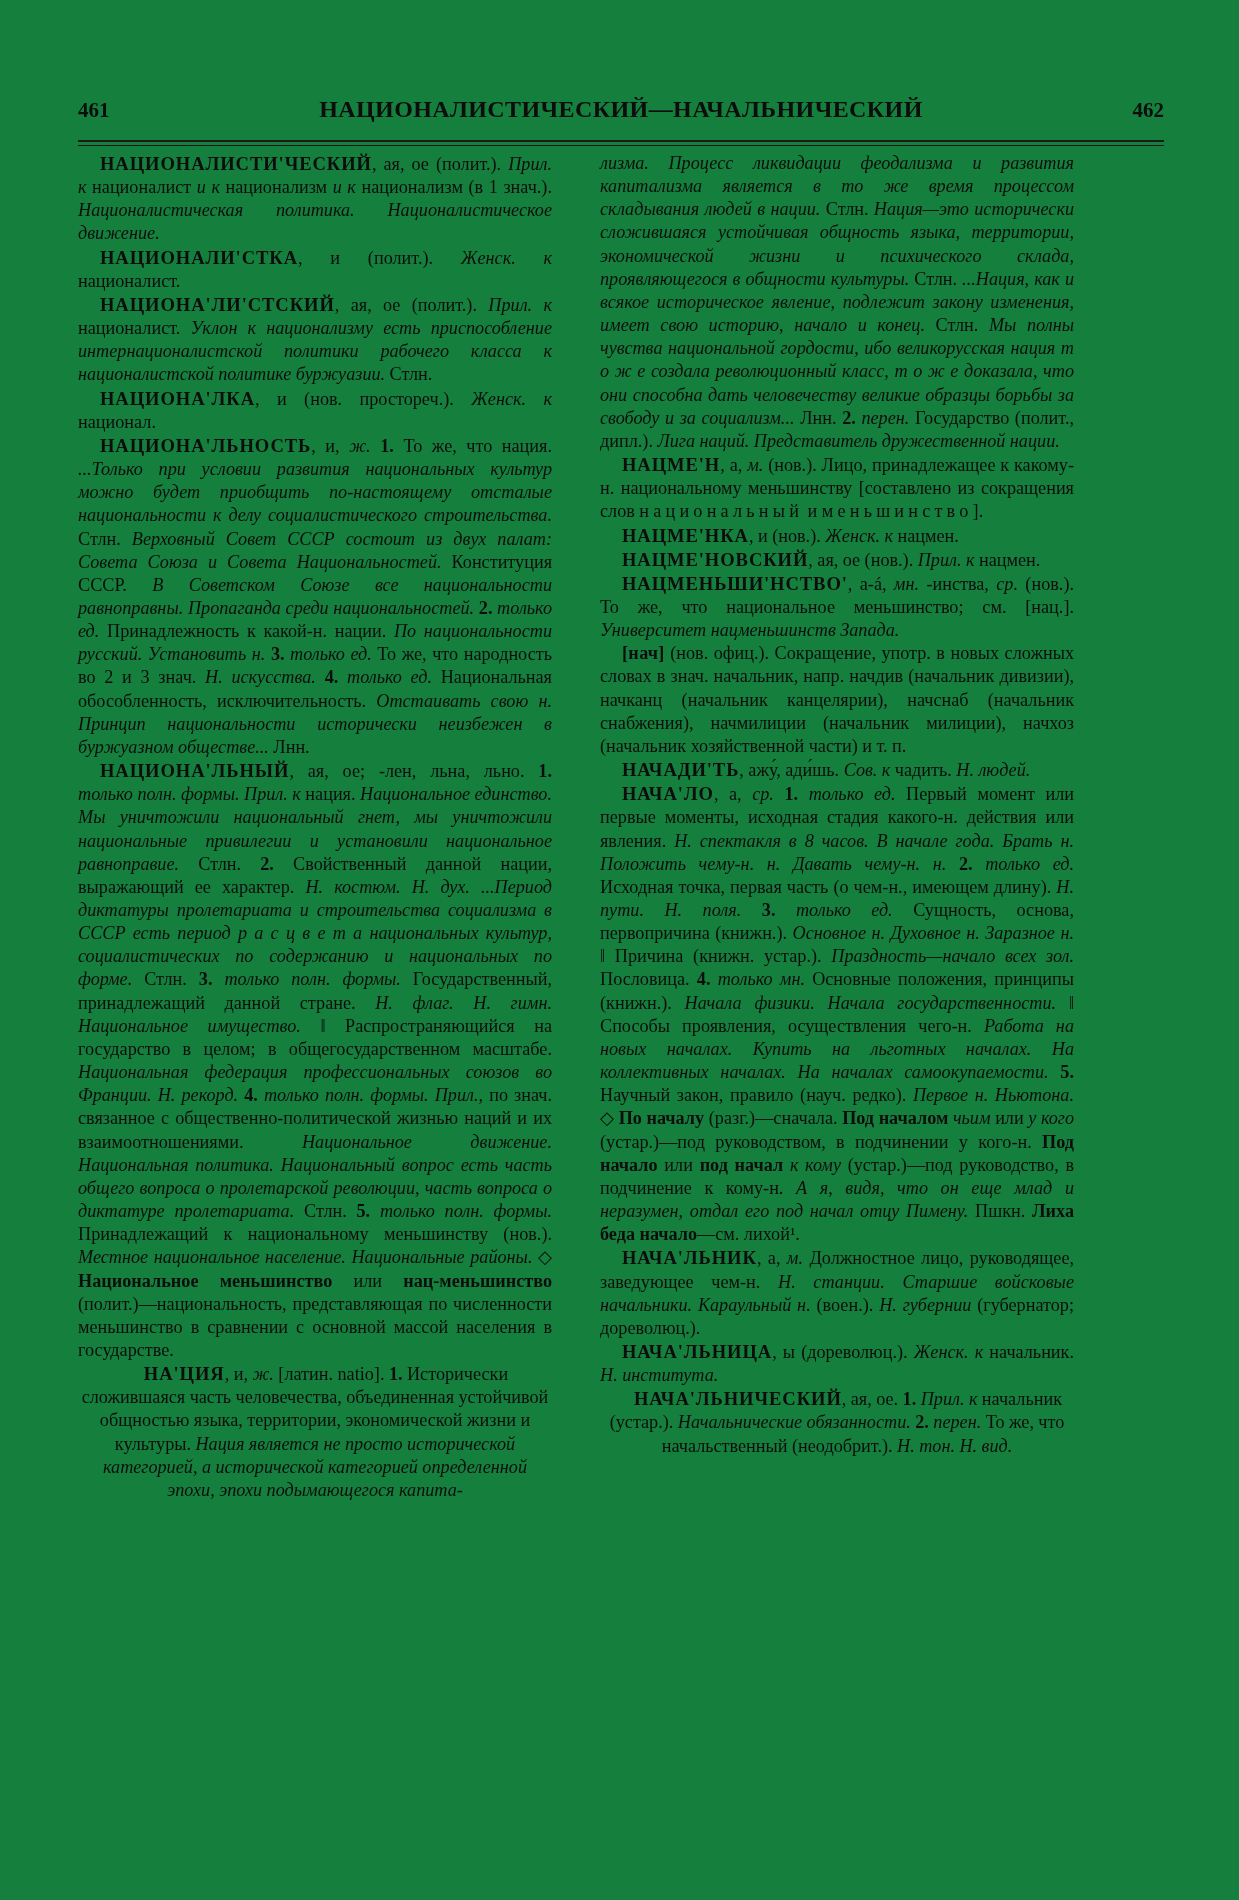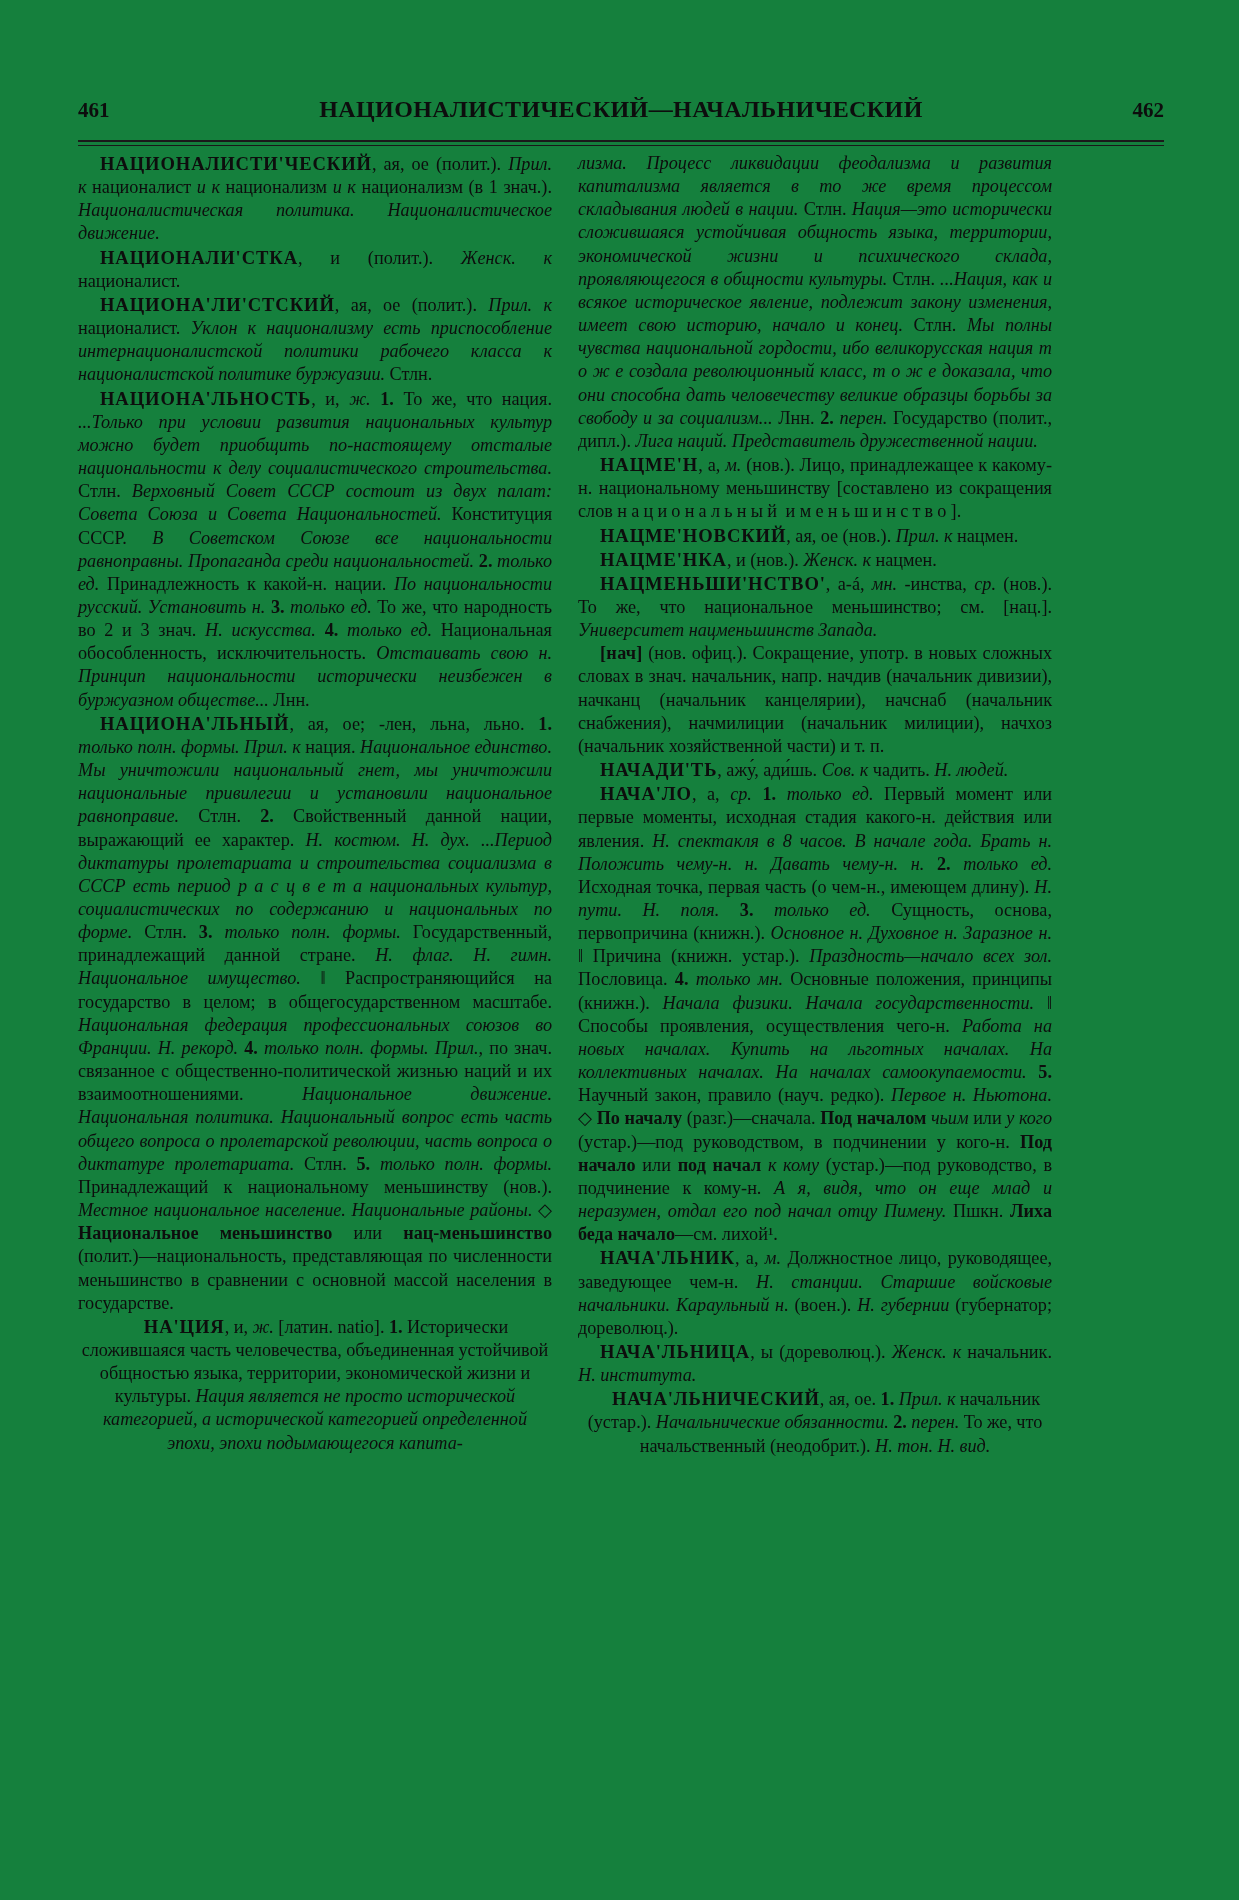--- a/index.html
+++ b/index.html
@@ -50,21 +50,21 @@
     height: 3px;
   }
   
   .columns {
     position: absolute;
     left: 78px;
     top: 152px;
     width: 1086px;
     height: 1700px;
     display: flex;
-    gap: 26px;
+    gap: 48px;
   }
   .col {
     width: 474px;
     font-size: 18.2px;
     line-height: 23.15px;
     text-align: justify;
     text-justify: inter-word;
     hyphens: manual;
     word-spacing: -0.1px;
   }
@@ -104,29 +104,30 @@
     <span class="folio">462</span>
   </div>
 
   <div class="rule-top"></div>
 
   <div class="columns">
     <div class="col" id="col-left">
         <p><span class="hw">НАЦИОНАЛИСТИ'ЧЕСКИЙ</span><span>, ая, ое (полит.). <i>Прил. к</i> националист <i>и к</i> национализм <i>и к</i> национализм (в 1 знач.). <i>Националистическая политика. Националистическое движение.</i></span></p>
         <p><span class="hw">НАЦИОНАЛИ'СТКА</span><span>, и (полит.). <i>Женск. к</i> националист.</span></p>
         <p><span class="hw">НАЦИОНА'ЛИ'СТСКИЙ</span><span>, ая, ое (полит.). <i>Прил. к</i> националист. <i>Уклон к национализму есть приспособление интернационалистской политики рабочего класса к националистской политике буржуазии.</i> Стлн.</span></p>
+        <p><span class="hw">НАЦИОНА'ЛКА</span><span>, и (нов. простореч.). <i>Женск. к</i> национал.</span></p>
         <p><span class="hw">НАЦИОНА'ЛЬНОСТЬ</span><span>, и, <i>ж.</i> <b>1.</b> То же, что нация. <i>...Только при условии развития национальных культур можно будет приобщить по-настоящему отсталые национальности к делу социалистического строительства.</i> Стлн. <i>Верховный Совет СССР состоит из двух палат: Совета Союза и Совета Национальностей.</i> Конституция СССР. <i>В Советском Союзе все национальности равноправны. Пропаганда среди национальностей.</i> <b>2.</b> <i>только ед.</i> Принадлежность к какой-н. нации. <i>По национальности русский. Установить н.</i> <b>3.</b> <i>только ед.</i> То же, что народность во 2 и 3 знач. <i>Н. искусства.</i> <b>4.</b> <i>только ед.</i> Национальная обособленность, исключительность. <i>Отстаивать свою н. Принцип национальности исторически неизбежен в буржуазном обществе...</i> Лнн.</span></p>
         <p><span class="hw">НАЦИОНА'ЛЬНЫЙ</span><span>, ая, ое; -лен, льна, льно. <b>1.</b> <i>только полн. формы. Прил. к</i> нация. <i>Национальное единство. Мы уничтожили национальный гнет, мы уничтожили национальные привилегии и установили национальное равноправие.</i> Стлн. <b>2.</b> Свойственный данной нации, выражающий ее характер. <i>Н. костюм. Н. дух. ...Период диктатуры пролетариата и строительства социализма в СССР есть период р а с ц в е т а национальных культур, социалистических по содержанию и национальных по форме.</i> Стлн. <b>3.</b> <i>только полн. формы.</i> Государственный, принадлежащий данной стране. <i>Н. флаг. Н. гимн. Национальное имущество.</i> ‖ Распространяющийся на государство в целом; в общегосударственном масштабе. <i>Национальная федерация профессиональных союзов во Франции. Н. рекорд.</i> <b>4.</b> <i>только полн. формы. Прил.,</i> по знач. связанное с общественно-политической жизнью наций и их взаимоотношениями. <i>Национальное движение. Национальная политика. Национальный вопрос есть часть общего вопроса о пролетарской революции, часть вопроса о диктатуре пролетариата.</i> Стлн. <b>5.</b> <i>только полн. формы.</i> Принадлежащий к национальному меньшинству (нов.). <i>Местное национальное население. Национальные районы.</i> ◇ <b>Национальное меньшинство</b> или <b>нац-меньшинство</b> (полит.)—национальность, представляющая по численности меньшинство в сравнении с основной массой населения в государстве.</span></p>
         <p><span class="hw">НА'ЦИЯ</span><span>, и, <i>ж.</i> [латин. natio]. <b>1.</b> Исторически сложившаяся часть человечества, объединенная устойчивой общностью языка, территории, экономической жизни и культуры. <i>Нация является не просто исторической категорией, а исторической категорией определенной эпохи, эпохи подымающегося капита-</i></span></p>
       </div>
     <div class="col" id="col-right">
         <p class="cont"><span><i>лизма. Процесс ликвидации феодализма и развития капитализма является в то же время процессом складывания людей в нации.</i> Стлн. <i>Нация—это исторически сложившаяся устойчивая общность языка, территории, экономической жизни и психического склада, проявляющегося в общности культуры.</i> Стлн. <i>...Нация, как и всякое историческое явление, подлежит закону изменения, имеет свою историю, начало и конец.</i> Стлн. <i>Мы полны чувства национальной гордости, ибо великорусская нация т о ж е создала революционный класс, т о ж е доказала, что они способна дать человечеству великие образцы борьбы за свободу и за социализм...</i> Лнн. <b>2.</b> <i>перен.</i> Государство (полит., дипл.). <i>Лига наций. Представитель дружественной нации.</i></span></p>
         <p><span class="hw">НАЦМЕ'Н</span><span>, а, <i>м.</i> (нов.). Лицо, принадлежащее к какому-н. национальному меньшинству [составлено из сокращения слов <span class="sp">национальный</span> и <span class="sp">меньшинство</span>].</span></p>
+        <p><span class="hw">НАЦМЕ'НКА</span><span>, и (нов.). <i>Женск. к</i> нацмен.</span></p>
         <p><span class="hw">НАЦМЕ'НОВСКИЙ</span><span>, ая, ое (нов.). <i>Прил. к</i> нацмен.</span></p>
-        <p><span class="hw">НАЦМЕ'НКА</span><span>, и (нов.). <i>Женск. к</i> нацмен.</span></p>
         <p><span class="hw">НАЦМЕНЬШИ'НСТВО'</span><span>, а-á, <i>мн.</i> -инства, <i>ср.</i> (нов.). То же, что национальное меньшинство; см. [нац.]. <i>Университет нацменьшинств Запада.</i></span></p>
         <p><span class="hw-sm">[нач]</span><span> (нов. офиц.). Сокращение, употр. в новых сложных словах в знач. начальник, напр. начдив (начальник дивизии), начканц (начальник канцелярии), начснаб (начальник снабжения), начмилиции (начальник милиции), начхоз (начальник хозяйственной части) и т. п.</span></p>
         <p><span class="hw">НАЧАДИ'ТЬ</span><span>, ажу́, ади́шь. <i>Сов. к</i> чадить. <i>Н. людей.</i></span></p>
         <p><span class="hw">НАЧА'ЛО</span><span>, а, <i>ср.</i> <b>1.</b> <i>только ед.</i> Первый момент или первые моменты, исходная стадия какого-н. действия или явления. <i>Н. спектакля в 8 часов. В начале года. Брать н. Положить чему-н. н. Давать чему-н. н.</i> <b>2.</b> <i>только ед.</i> Исходная точка, первая часть (о чем-н., имеющем длину). <i>Н. пути. Н. поля.</i> <b>3.</b> <i>только ед.</i> Сущность, основа, первопричина (книжн.). <i>Основное н. Духовное н. Заразное н.</i> ‖ Причина (книжн. устар.). <i>Праздность—начало всех зол.</i> Пословица. <b>4.</b> <i>только мн.</i> Основные положения, принципы (книжн.). <i>Начала физики. Начала государственности.</i> ‖ Способы проявления, осуществления чего-н. <i>Работа на новых началах. Купить на льготных началах. На коллективных началах. На началах самоокупаемости.</i> <b>5.</b> Научный закон, правило (науч. редко). <i>Первое н. Ньютона.</i> ◇ <b>По началу</b> (разг.)—сначала. <b>Под началом</b> <i>чьим</i> или <i>у кого</i> (устар.)—под руководством, в подчинении у кого-н. <b>Под начало</b> или <b>под начал</b> <i>к кому</i> (устар.)—под руководство, в подчинение к кому-н. <i>А я, видя, что он еще млад и неразумен, отдал его под начал отцу Пимену.</i> Пшкн. <b>Лиха беда начало</b>—см. лихой¹.</span></p>
         <p><span class="hw">НАЧА'ЛЬНИК</span><span>, а, <i>м.</i> Должностное лицо, руководящее, заведующее чем-н. <i>Н. станции. Старшие войсковые начальники. Караульный н.</i> (воен.). <i>Н. губернии</i> (губернатор; дореволюц.).</span></p>
         <p><span class="hw">НАЧА'ЛЬНИЦА</span><span>, ы (дореволюц.). <i>Женск. к</i> начальник. <i>Н. института.</i></span></p>
         <p><span class="hw">НАЧА'ЛЬНИЧЕСКИЙ</span><span>, ая, ое. <b>1.</b> <i>Прил. к</i> начальник (устар.). <i>Начальнические обязанности.</i> <b>2.</b> <i>перен.</i> То же, что начальственный (неодобрит.). <i>Н. тон. Н. вид.</i></span></p>
       </div>
   </div>
 

